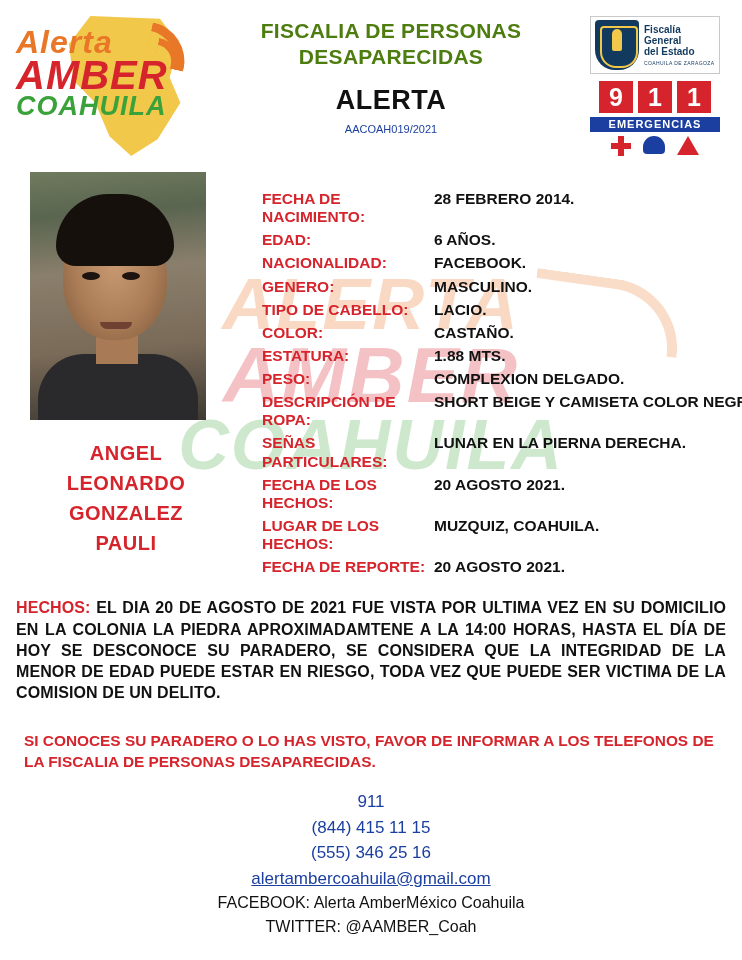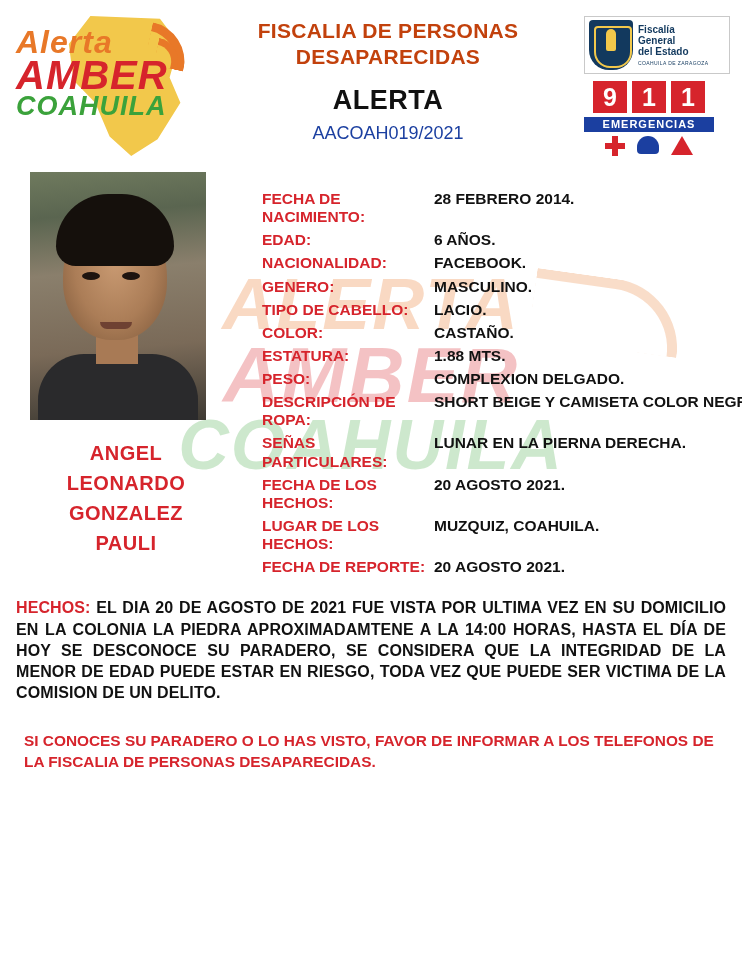--- a/index.html
+++ b/index.html
@@ -97,44 +97,44 @@
 
   
   .header-center {
     flex: 1 1 auto;
     text-align: center;
     padding-top: 8px;
   }
   .hc-title {
     font-size: 21px;
     font-weight: bold;
-    color: #c2410c;
+    color: #4d7c0f;
     line-height: 1.25;
     letter-spacing: 0.3px;
   }
   .hc-alerta {
     font-size: 27px;
     font-weight: bold;
     color: #111;
     margin-top: 14px;
     letter-spacing: 0.5px;
   }
   .hc-folio {
-    font-size: 18px;
+    font-size: 11px;
     color: #1b3fa0;
     margin-top: 7px;
   }
 
   
   .header-right {
     flex: 0 0 140px;
     padding-top: 6px;
   }
   .fiscalia-badge {
-    width: 146px;
+    width: 130px;
     height: 58px;
     background: #ffffff;
     border: 1px solid #c9c9c9;
     display: flex;
     align-items: center;
     padding: 3px 4px;
   }
   .fiscalia-seal {
     width: 44px; height: 50px;
     background: #12395e;
@@ -498,14 +498,22 @@
       </table>
     </div>
   </div>
 
   <div class="hechos">
     <span class="lbl">HECHOS:</span><span class="txt"> EL DIA 20 DE AGOSTO DE 2021 FUE VISTA POR ULTIMA VEZ EN SU DOMICILIO EN LA COLONIA LA PIEDRA APROXIMADAMTENE A LA 14:00 HORAS, HASTA EL DÍA DE HOY SE DESCONOCE SU PARADERO, SE CONSIDERA QUE LA INTEGRIDAD DE LA MENOR DE EDAD PUEDE ESTAR EN RIESGO, TODA VEZ QUE PUEDE SER VICTIMA DE LA COMISION DE UN DELITO.</span>
   </div>
 
   <div class="callout">SI CONOCES SU PARADERO O LO HAS VISTO, FAVOR DE INFORMAR A LOS TELEFONOS DE LA FISCALIA DE PERSONAS DESAPARECIDAS.</div>
 
+  <div class="contacts">
+    <div>911</div>
+    <div>(844) 415 11 15</div>
+    <div>(555) 346 25 16</div>
+    <div class="email">alertambercoahuila@gmail.com</div>
+    <div class="social">FACEBOOK: Alerta AmberMéxico Coahuila</div>
+    <div class="social">TWITTER: @AAMBER_Coah</div>
+  </div>
 
 </div>
 
 </body></html>

